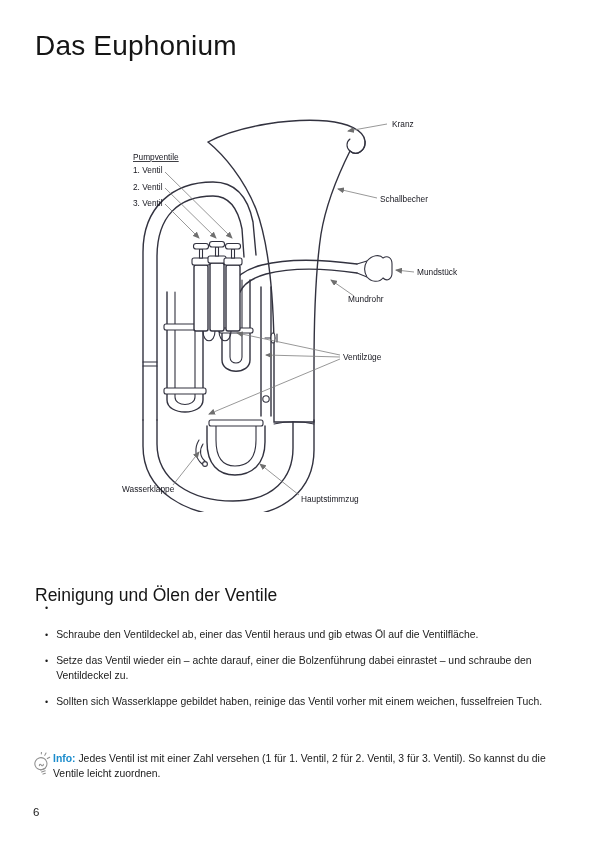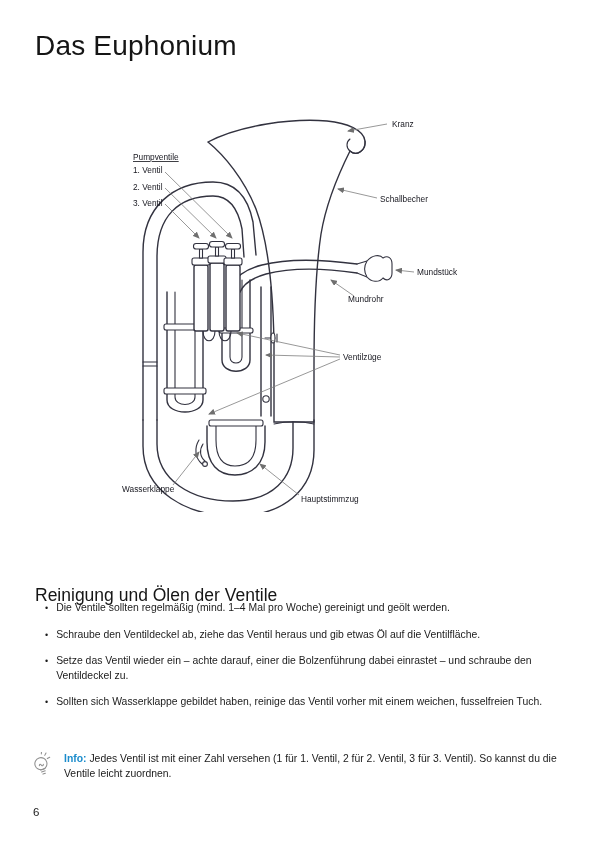--- a/index.html
+++ b/index.html
@@ -18,21 +18,21 @@
   .diagram .solid-thin{fill:#ffffff;stroke:#32323f;stroke-width:1.1;}
   .diagram .leader{stroke:#7d7d7d;stroke-width:.8;fill:none;}
   .diagram text{font-family:"Liberation Sans",sans-serif;font-size:8.3px;fill:#17171f;}
   .section-heading{
     position:absolute;left:35px;top:585px;margin:0;
     font-size:17.5px;font-weight:400;color:#151515;
   }
   .bullets{position:absolute;left:45px;top:601px;width:522px;}
   .bullet{display:flex;gap:8px;margin-bottom:12px;font-size:10.4px;line-height:14.5px;}
   .bullet .dot{flex:none;font-size:9px;line-height:14.5px;color:#1b1b1b;}
-  .info-box{position:absolute;left:30px;top:751px;width:537px;display:flex;gap:11px;align-items:flex-start;}
+  .info-box{position:absolute;left:30px;top:751px;width:537px;display:flex;gap:0;align-items:flex-start;}
   .info-icon{flex:none;width:23px;height:27px;margin-top:1px;}
   .info-icon .bulb{fill:none;stroke:#8f8f8f;stroke-width:1.1;stroke-linecap:round;}
   .info-text{margin:0;font-size:10.4px;line-height:15px;}
   .info-label{color:#1b8ccc;font-weight:700;}
   .page-number{position:absolute;left:33px;top:806px;font-size:11.5px;color:#1b1b1b;}
 </style>
 </head>
 <body>
 
 <div class="page">
@@ -141,25 +141,24 @@
       <text x="7" y="380">Wasserklappe</text>
       <text x="186" y="390">Hauptstimmzug</text>
     </g>
   </svg>
 
   <h2 class="section-heading">Reinigung und Ölen der Ventile</h2>
 
   <div class="bullets">
     <div class="bullet">
       <span class="dot">•</span>
-      <span>Die Ventile sollten regelmäßig (mind. 1–4 Mal pro Woche) gereinigt und geölt werden.</span>
     </div>
     <div class="bullet">
       <span class="dot">•</span>
-      <span>Schraube den Ventildeckel ab, ziehe das Ventil heraus und gib etwas Öl auf die Ventilfläche.</span>
+      <span>Schraube den Ventildeckel ab, einer das Ventil heraus und gib etwas Öl auf die Ventilfläche.</span>
     </div>
     <div class="bullet">
       <span class="dot">•</span>
       <span>Setze das Ventil wieder ein – achte darauf, einer die Bolzenführung dabei einrastet – und schraube den Ventildeckel zu.</span>
     </div>
     <div class="bullet">
       <span class="dot">•</span>
       <span>Sollten sich Wasserklappe gebildet haben, reinige das Ventil vorher mit einem weichen, fusselfreien Tuch.</span>
     </div>
   </div>

